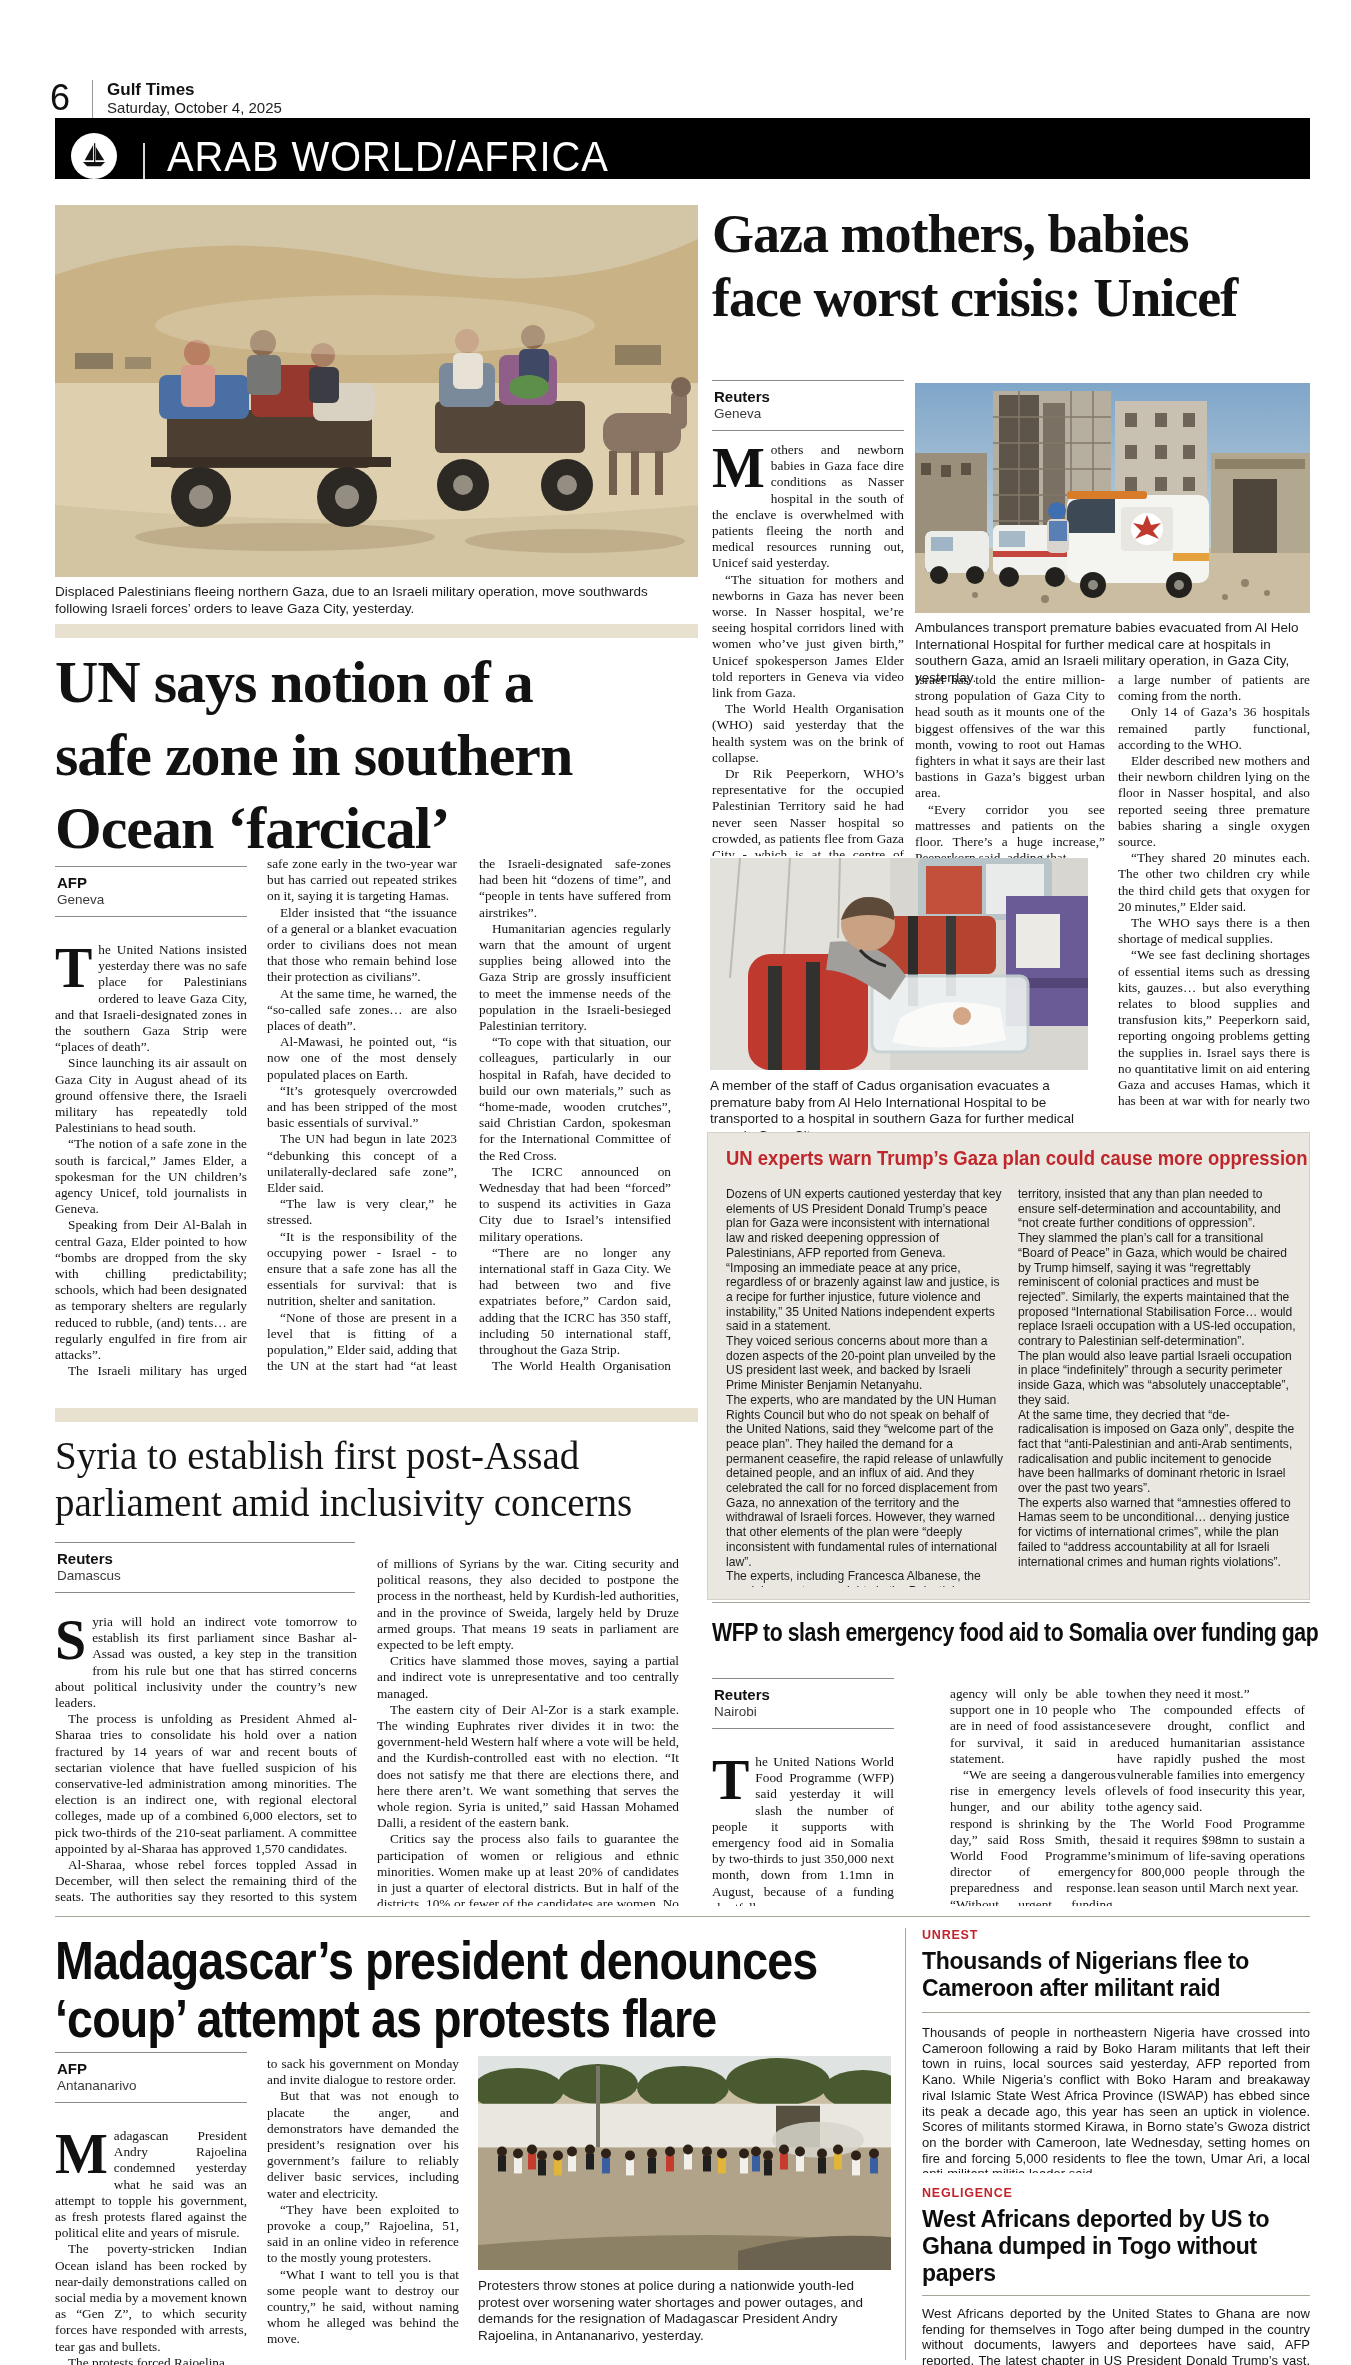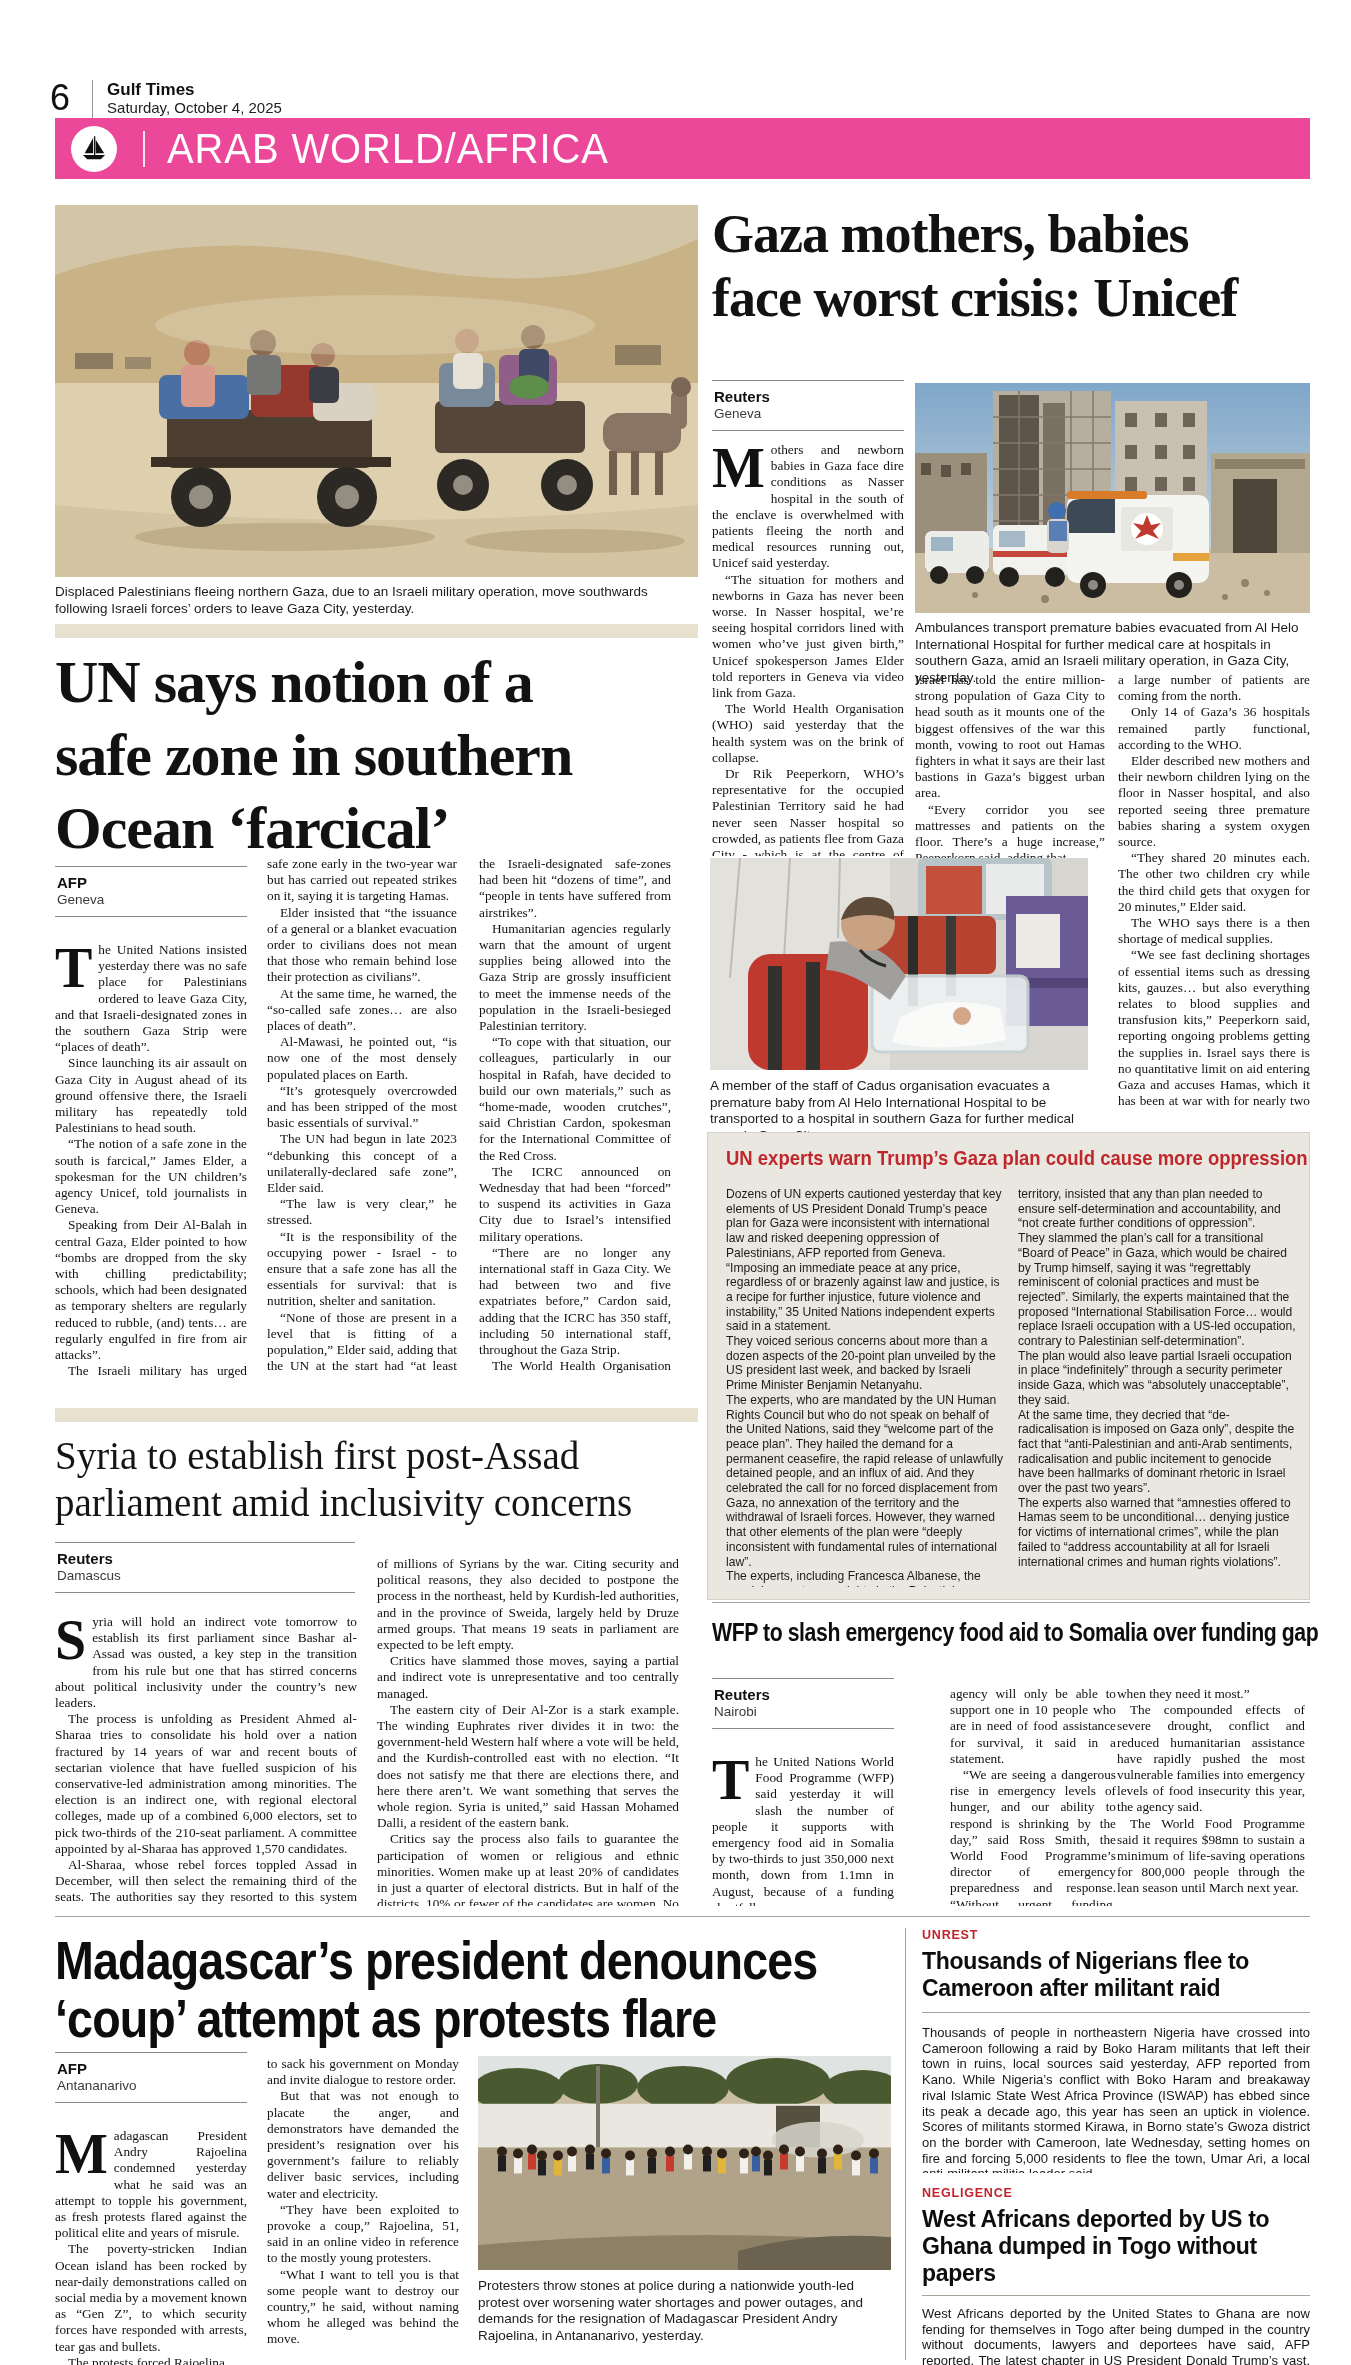--- a/index.html
+++ b/index.html
@@ -10,21 +10,21 @@
   }
   .abs { position:absolute; }
 
   
   .pagenum { font:400 36px/36px "Liberation Sans", sans-serif; color:#111; }
   .mast-rule { width:1px; background:#999; }
   .mast-title { font:700 17px/19px "Liberation Sans", sans-serif; color:#111; }
   .mast-date { font:400 15px/18px "Liberation Sans", sans-serif; color:#222; }
 
   
-  .banner { background:#ec4899; display:flex; align-items:center; }
+  .banner { background:#000000; display:flex; align-items:flex-end; }
   .logo-circle { width:46px; height:46px; border-radius:50%; background:#fff; margin-left:16px;
     display:flex; align-items:center; justify-content:center; }
   .banner-divider { width:2px; height:36px; background:rgba(255,255,255,.85); margin:0 22px 0 26px; }
   .banner-title { font:400 42px/44px "Liberation Sans", sans-serif; color:#fff; letter-spacing:1px;
     transform:scaleX(.95); transform-origin:0 50%; white-space:nowrap; }
 
   .photo { overflow:hidden; background:#cbbfa4; }
   .photo svg { display:block; width:100%; height:100%; }
 
   .caption { font:400 13.5px/16.5px "Liberation Sans", sans-serif; color:#1c1c1c; }
@@ -301,21 +301,21 @@
       <p>The World Health Organisation (WHO) said yesterday that the health system was on the brink of collapse.</p>
       <p>Dr Rik Peeperkorn, WHO’s representative for the occupied Palestinian Territory said he had never seen Nasser hospital so crowded, as patients flee from Gaza City - which is at the centre of Israel’s expanded military offensive, towards the south of the enclave.</p>
     </div>
   <div class="abs newsbody" style="left:915px;top:672px;width:190px;height:192px;">
       <p>Israel has told the entire million-strong population of Gaza City to head south as it mounts one of the biggest offensives of the war this month, vowing to root out Hamas fighters in what it says are their last bastions in Gaza’s biggest urban area.</p>
       <p>“Every corridor you see mattresses and patients on the floor. There’s a huge increase,” Peeperkorn said, adding that</p>
     </div>
   <div class="abs newsbody" style="left:1118px;top:672px;width:192px;height:438px;">
       <p>a large number of patients are coming from the north.</p>
       <p>Only 14 of Gaza’s 36 hospitals remained partly functional, according to the WHO.</p>
-      <p>Elder described new mothers and their newborn children lying on the floor in Nasser hospital, and also reported seeing three premature babies sharing a system oxygen source.</p>
+      <p>Elder described new mothers and their newborn children lying on the floor in Nasser hospital, and also reported seeing three premature babies sharing a single oxygen source.</p>
       <p>“They shared 20 minutes each. The other two children cry while the third child gets that oxygen for 20 minutes,” Elder said.</p>
       <p>The WHO says there is a then shortage of medical supplies.</p>
       <p>“We see fast declining shortages of essential items such as dressing kits, gauzes… but also everything relates to blood supplies and transfusion kits,” Peeperkorn said, reporting ongoing problems getting the supplies in. Israel says there is no quantitative limit on aid entering Gaza and accuses Hamas, which it has been at war with for nearly two years, of stealing aid — accusations the Palestinian group denies.</p>
     </div>
 
   <div class="abs photo" style="left:710px;top:858px;width:378px;height:212px;">
     <svg viewBox="0 0 378 212" preserveAspectRatio="none" aria-hidden="true">
       <rect width="378" height="212" fill="#d8d6d0"></rect>
       <rect x="0" y="0" width="180" height="212" fill="#e3e1db"></rect>
       <g stroke="#bdbbb2" stroke-width="2">

